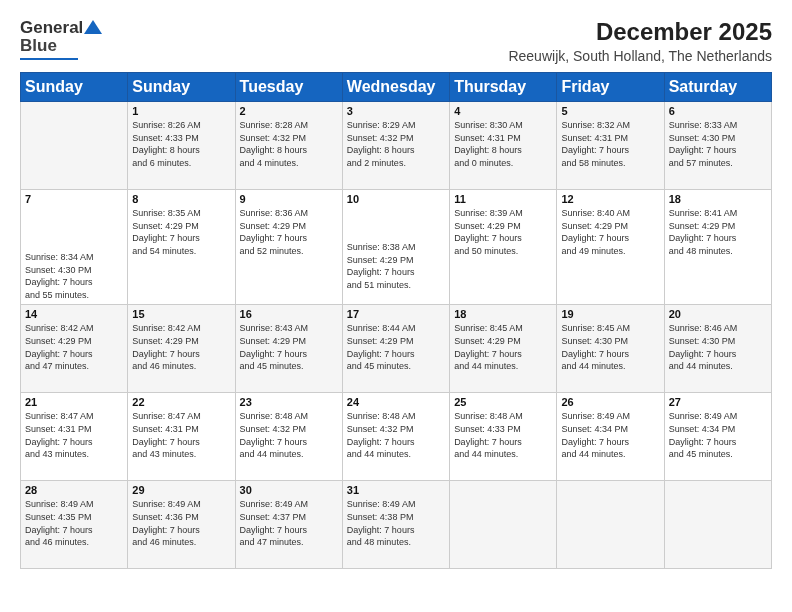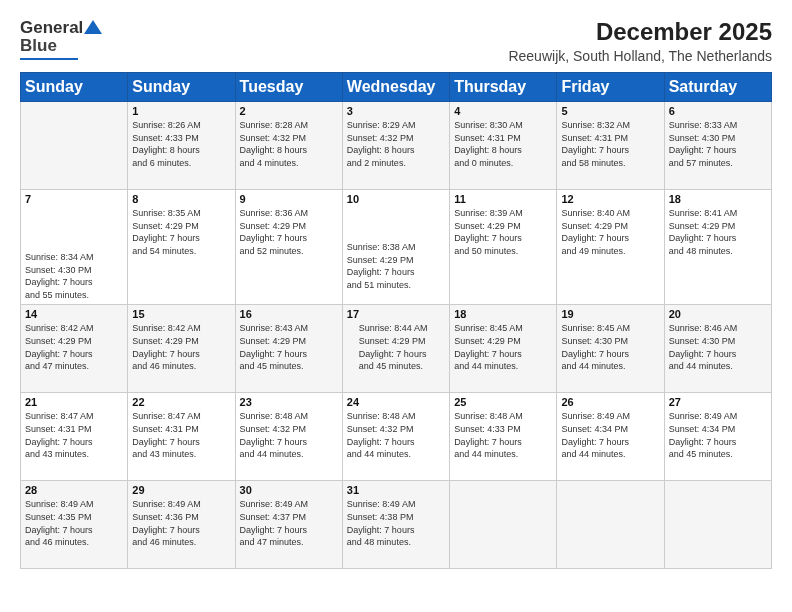--- a/index.html
+++ b/index.html
@@ -234,21 +234,21 @@
           </td>
           <td>
             <span class="day-num">16</span>
             <div class="day-info" style="white-space: pre-line;">Sunrise: 8:43 AM
 Sunset: 4:29 PM
 Daylight: 7 hours
 and 45 minutes.</div>
           </td>
           <td>
             <span class="day-num">17</span>
-            <div class="day-info" style="white-space: pre-line; margin-left: 12px;">Sunrise: 8:44 AM
+            <div class="day-info" style="white-space: pre-line;">Sunrise: 8:44 AM
 Sunset: 4:29 PM
 Daylight: 7 hours
 and 45 minutes.</div>
           </td>
           <td>
             <span class="day-num">18</span>
             <div class="day-info" style="white-space: pre-line;">Sunrise: 8:45 AM
 Sunset: 4:29 PM
 Daylight: 7 hours
 and 44 minutes.</div>

